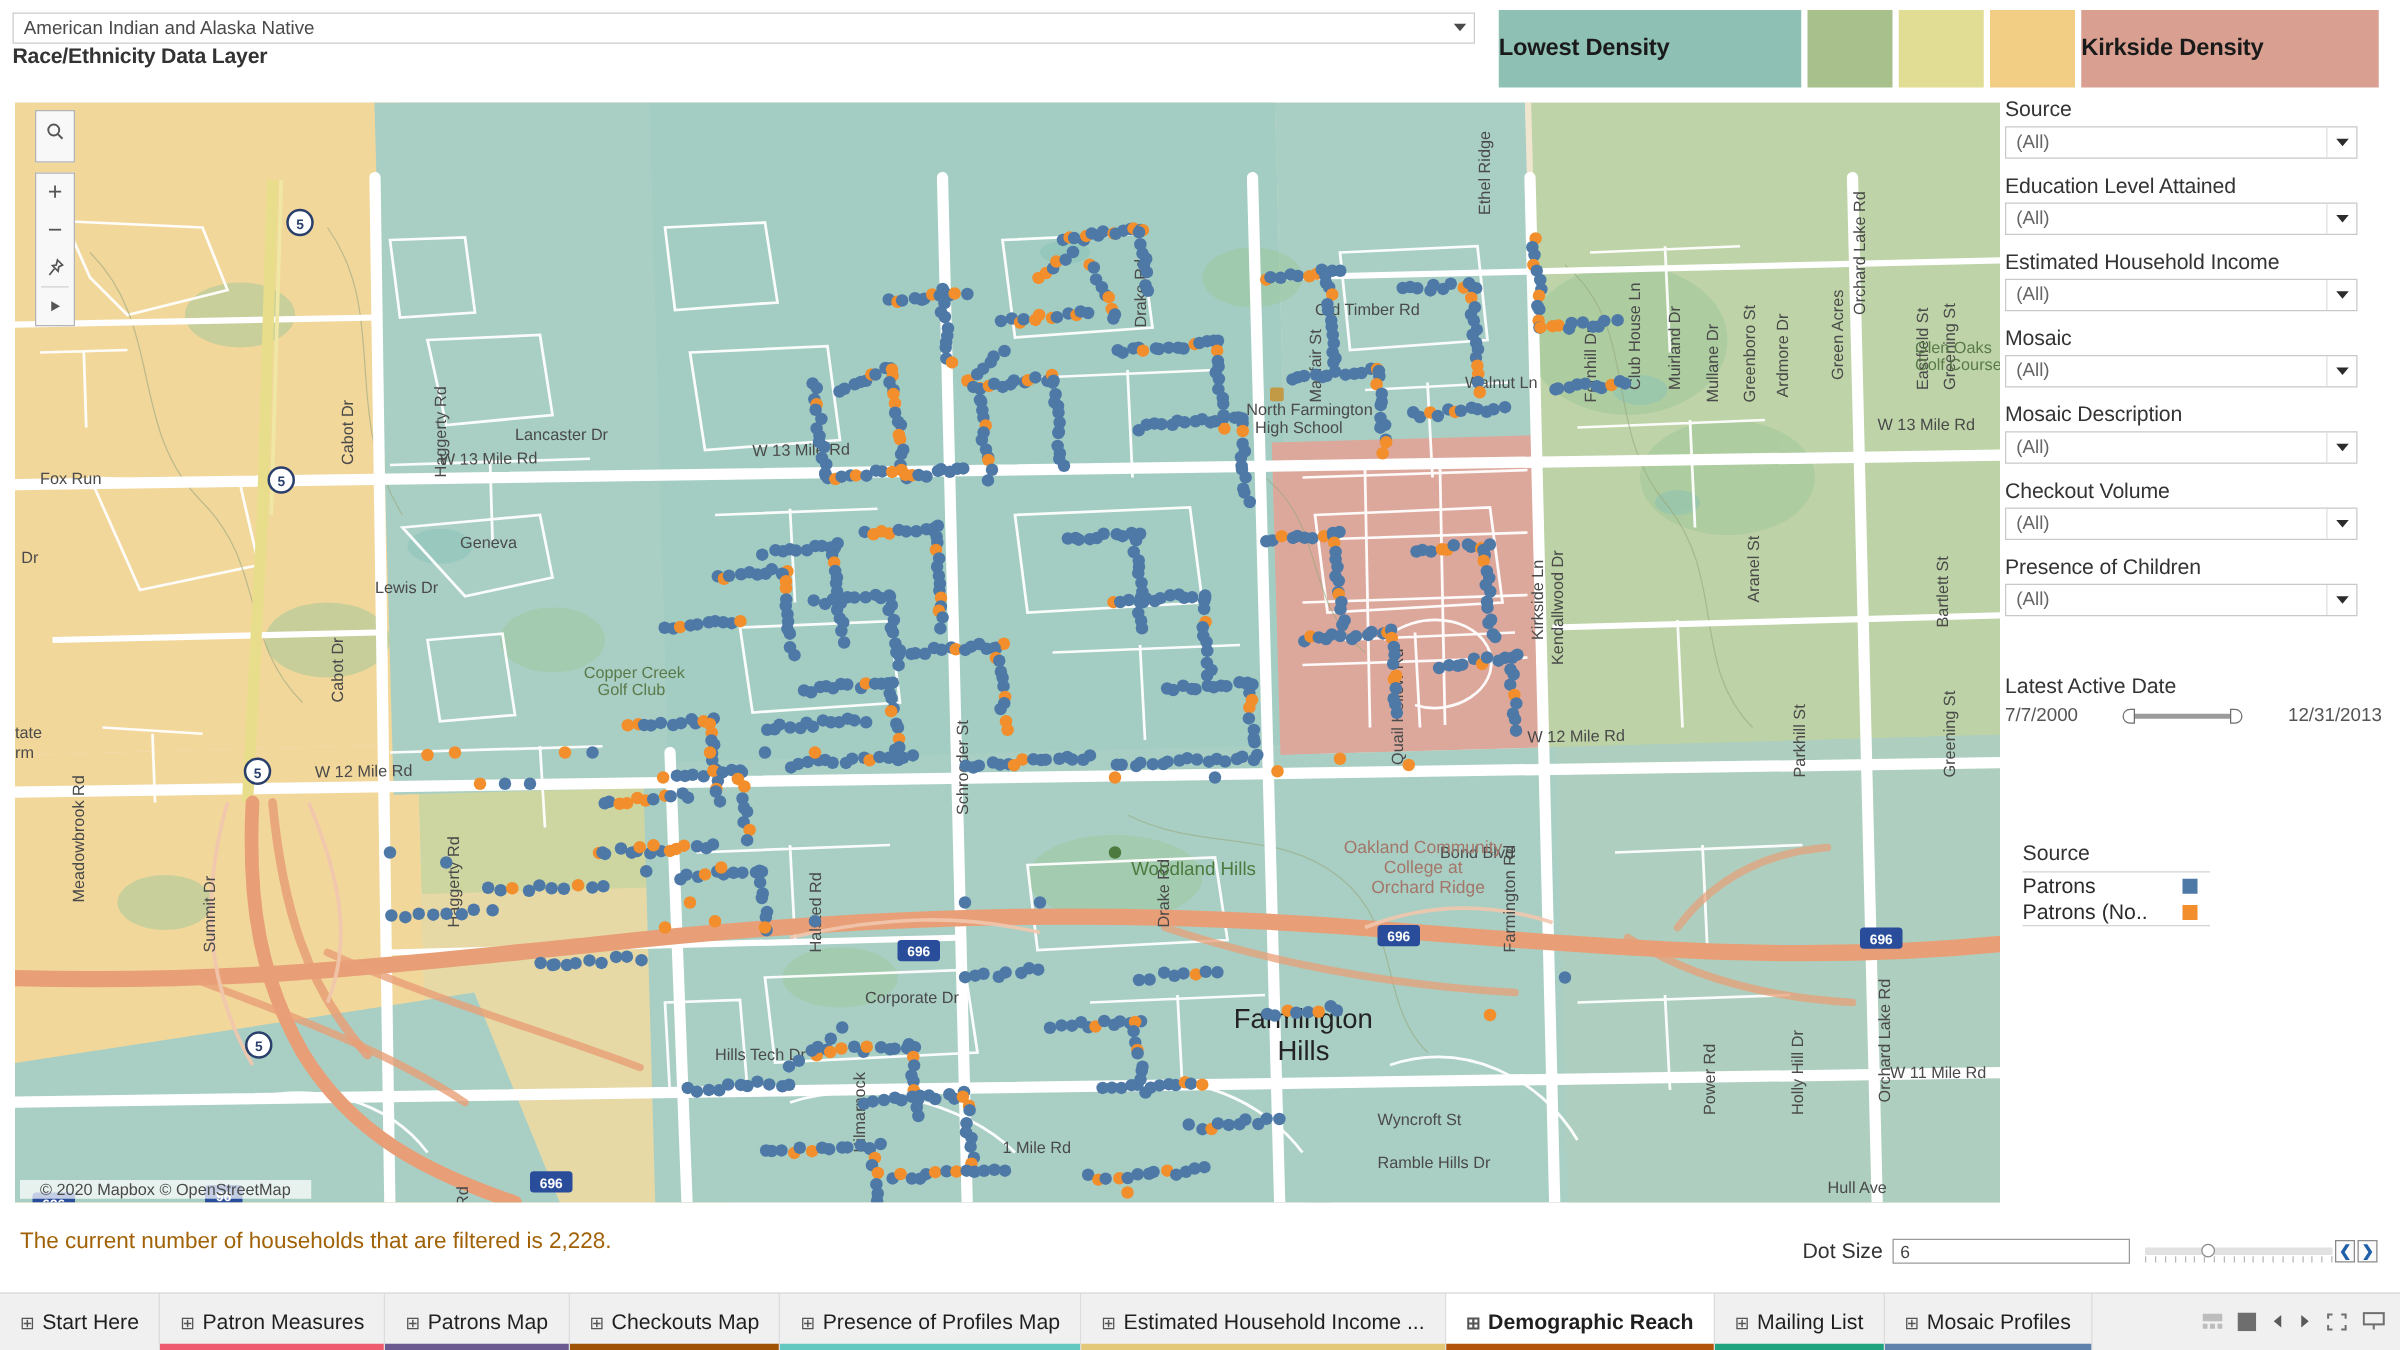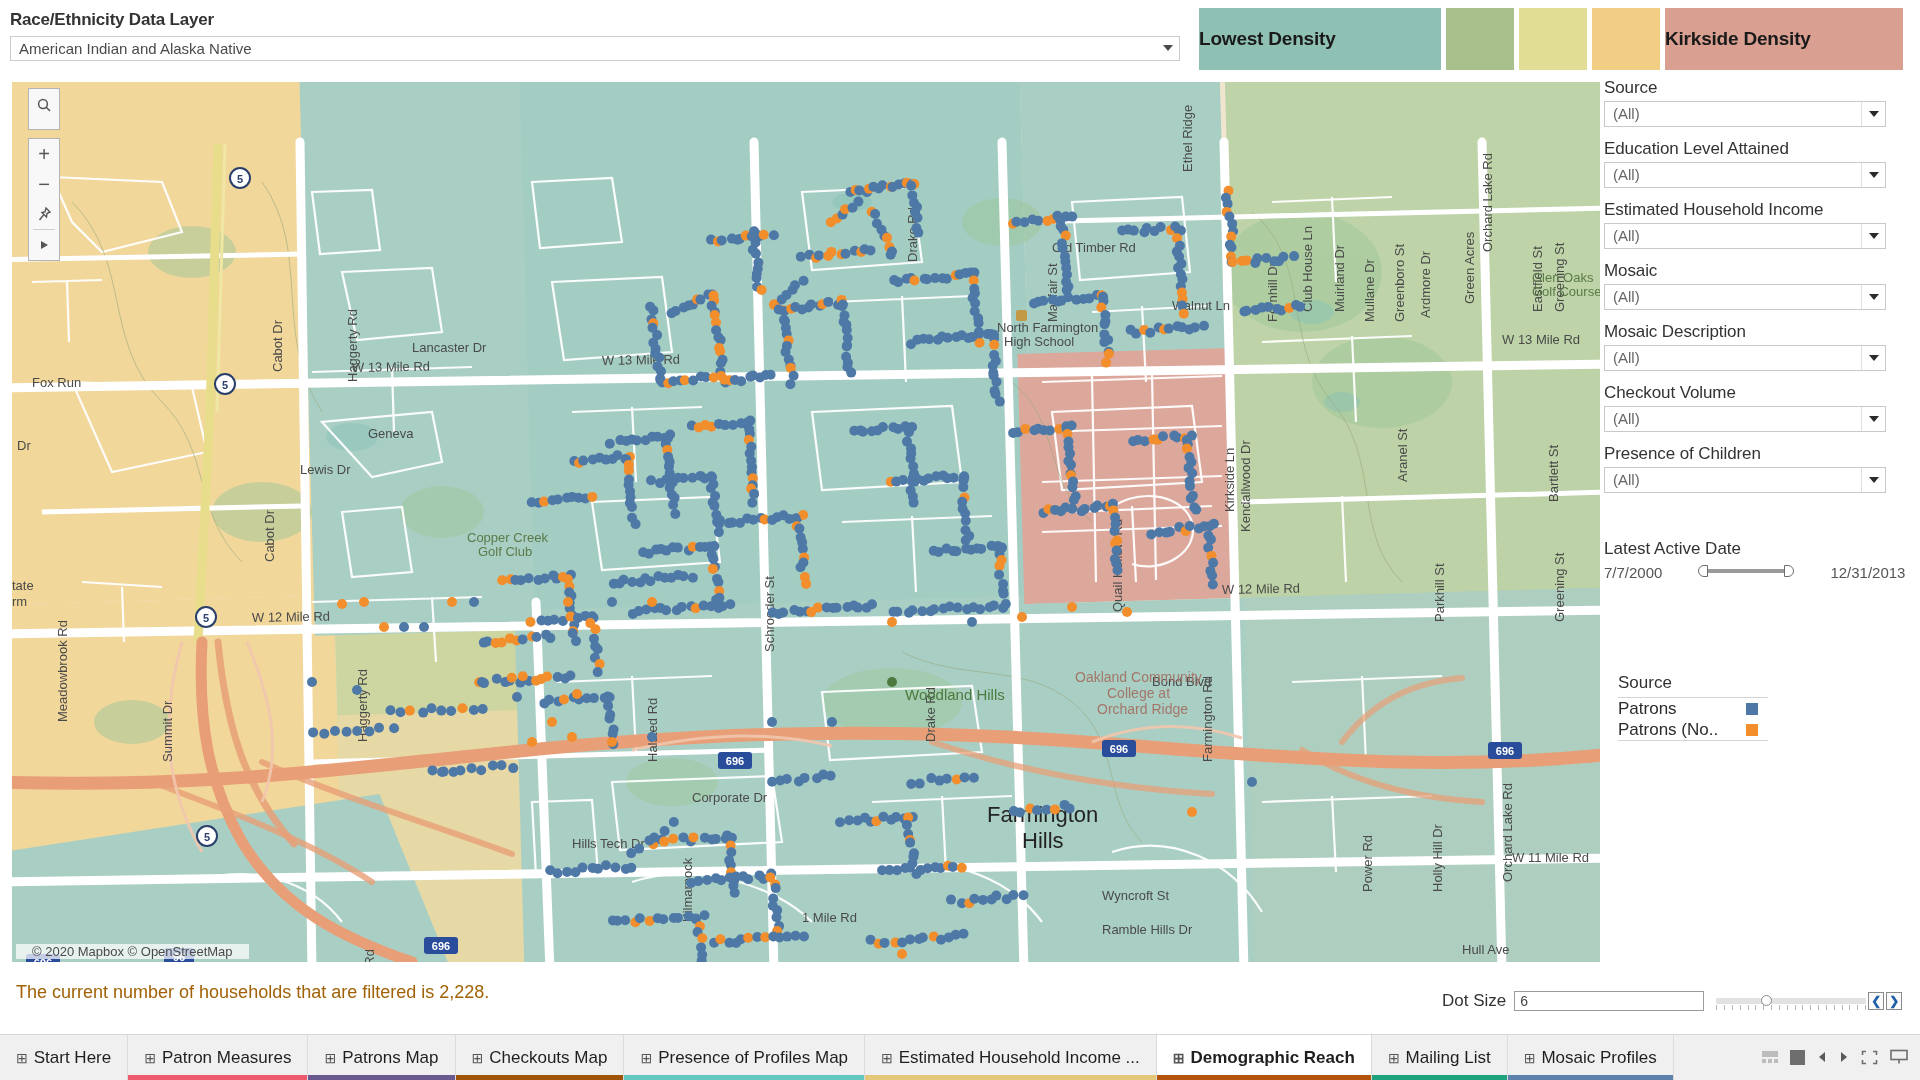--- a/index.html
+++ b/index.html
@@ -141,21 +141,21 @@
   }
   .filter-arrow {
     width: 0; height: 0;
     border-left: 5px solid transparent;
     border-right: 5px solid transparent;
     border-top: 6px solid #2b2b2b;
   }
 
   #date-block { margin-top: 46px; }
   #date-label { font-size: 17px; color: #333; margin-bottom: 5px; }
-  #date-row { display: flex; align-items: flex-start; gap: 28px; }
+  #date-row { display: flex; align-items: center; gap: 28px; }
   .date-text { font-size: 15px; color: #555; }
   #date-slider { position: relative; width: 96px; height: 14px; margin: 0 8px; }
   #date-track {
     position: absolute; left: 8px; top: 5px; width: 80px; height: 4px;
     background: #9b9b9b;
   }
   .date-handle {
     position: absolute; top: 1px; width: 10px; height: 12px;
     border: 1px solid #6d6d6d; background: #ffffff;
   }
@@ -195,25 +195,25 @@
     display: flex; align-items: center; gap: 12px;
   }
   .tt { color: #6e6e6e; display: flex; align-items: center; }
 </style>
 </head>
 <body>
 
 <div id="top-bar">
 
   <div id="layer-control">
-    <div id="layer-title">Race/Ethnicity Data Layer</div>
     <div id="layer-select-wrap">
       <span id="layer-select-value">American Indian and Alaska Native</span>
       <span id="layer-select-arrow"></span>
     </div>
+    <div id="layer-title">Race/Ethnicity Data Layer</div>
   </div>
 
   <div id="density-legend">
     <div class="density-swatch" id="swatch-lowest" style="background: rgb(143, 192, 180);">
       <span>Lowest Density</span>
     </div>
     <div class="density-swatch" id="swatch-2" style="background: rgb(168, 193, 140);"></div>
     <div class="density-swatch" id="swatch-3" style="background: rgb(226, 221, 149);"></div>
     <div class="density-swatch" id="swatch-4" style="background: rgb(242, 206, 133);"></div>
     <div class="density-swatch" id="swatch-highest" style="background: rgb(217, 160, 146);">

